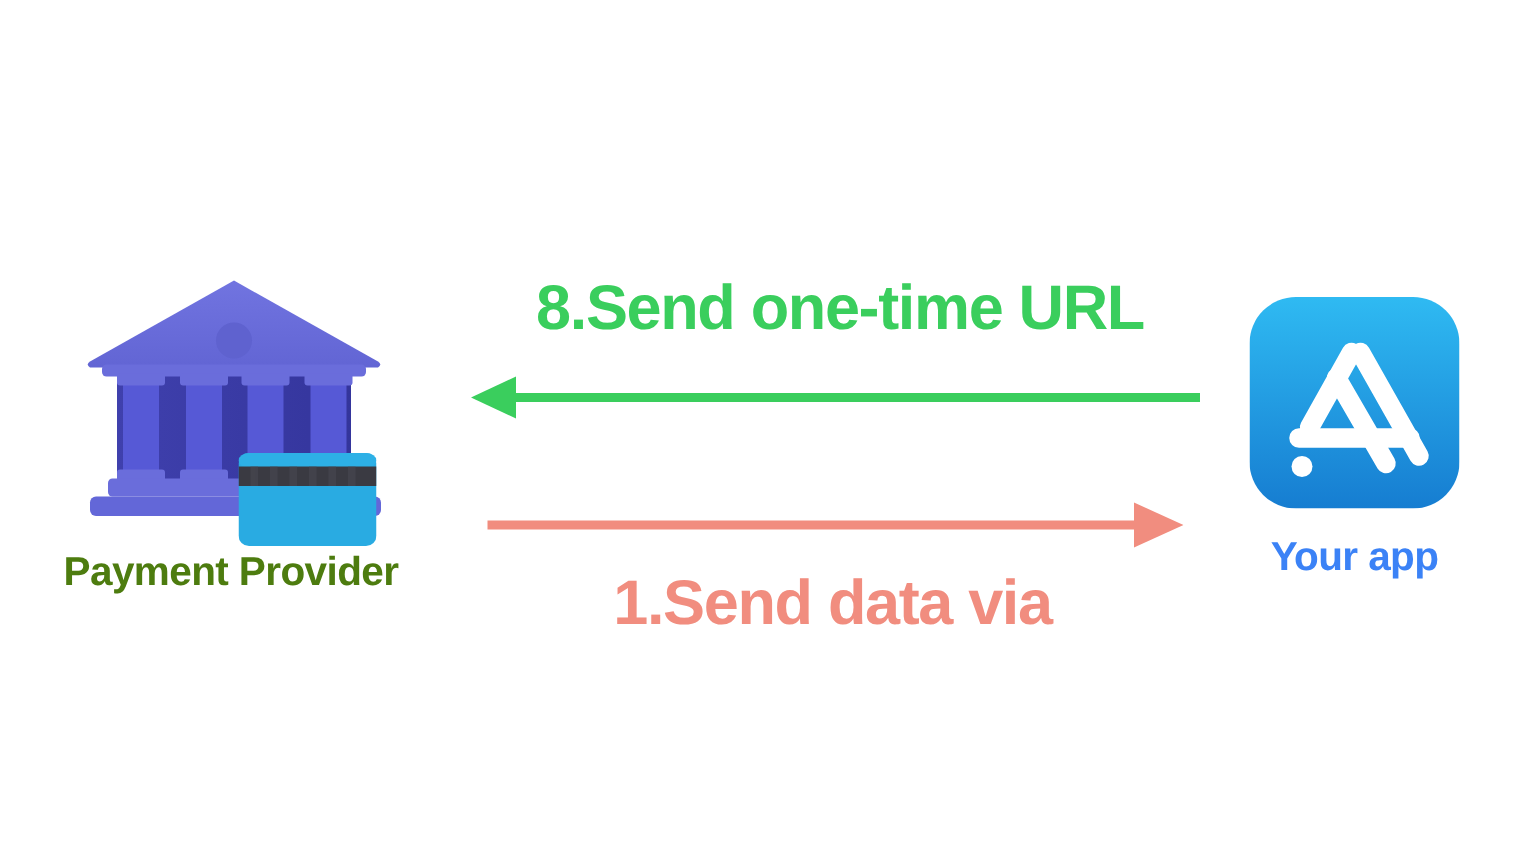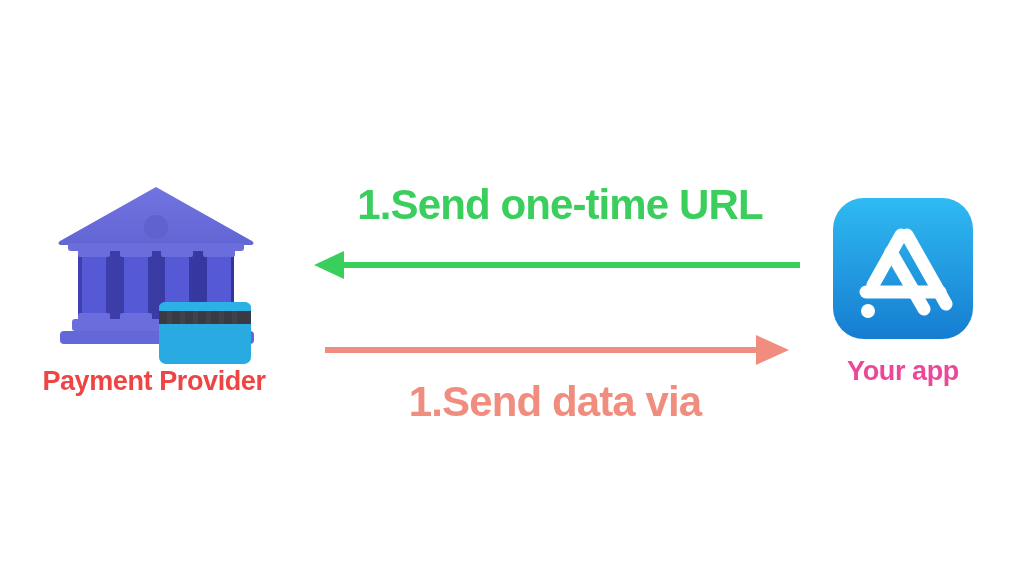--- a/index.html
+++ b/index.html
@@ -41,21 +41,21 @@
     height: 62px;
   }
   #payment-provider-label {
     position: absolute;
     left: 0px;
     top: 181px;
     width: 280px;
     text-align: center;
     font-size: 27px;
     font-weight: 700;
-    color: #ef4444;
+    color: #4d7c0f;
     letter-spacing: -0.4px;
     white-space: nowrap;
   }
 
   
   #node-your-app {
     position: absolute;
     left: 818px;
     top: 198px;
     width: 170px;
@@ -69,21 +69,21 @@
     height: 141px;
   }
   #your-app-label {
     position: absolute;
     left: 0px;
     top: 158px;
     width: 170px;
     text-align: center;
     font-size: 27px;
     font-weight: 700;
-    color: #ec4899;
+    color: #3b82f6;
     letter-spacing: -0.4px;
     white-space: nowrap;
   }
 
   
   #flow-one {
     position: absolute;
     left: 300px;
     top: 182px;
     width: 520px;
@@ -227,21 +227,21 @@
 
         <path d="M33 94 L107 94" stroke-width="13"></path>
       </g>
       <circle cx="35" cy="113" r="7" fill="#ffffff"></circle>
     </svg>
 
     <div id="your-app-label">Your app</div>
   </div>
 
   <div id="flow-one">
-    <div id="flow-one-label">1.Send one-time URL</div>
+    <div id="flow-one-label">8.Send one-time URL</div>
 
     <svg id="flow-one-arrow" viewBox="0 0 488 30">
       <line x1="26" y1="15" x2="486" y2="15" stroke="#3ace5d" stroke-width="6"></line>
       <path d="M0 15 L30 1 L30 29 Z" fill="#3ace5d"></path>
     </svg>
   </div>
 
   <div id="flow-two">
     <svg id="flow-two-arrow" viewBox="0 0 465 32">
       <line x1="1" y1="16" x2="438" y2="16" stroke="#f18d7f" stroke-width="6"></line>

